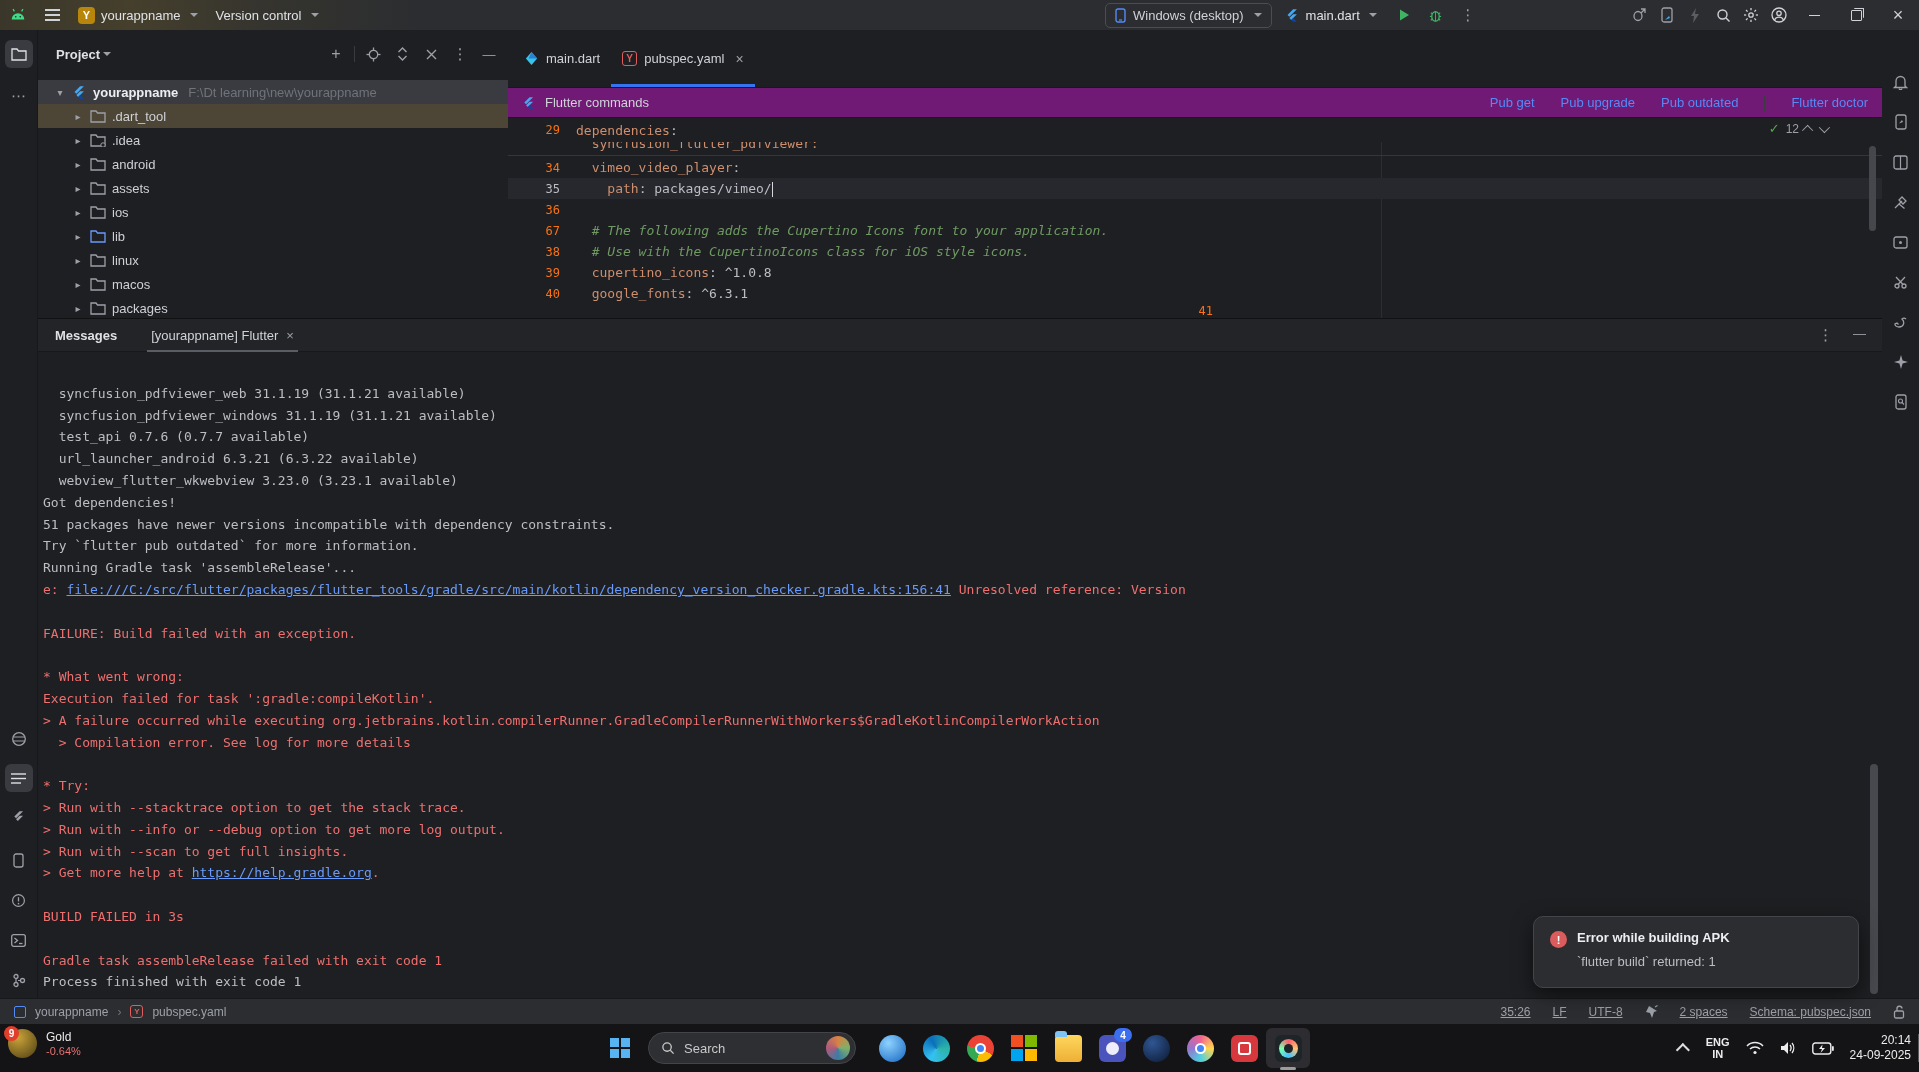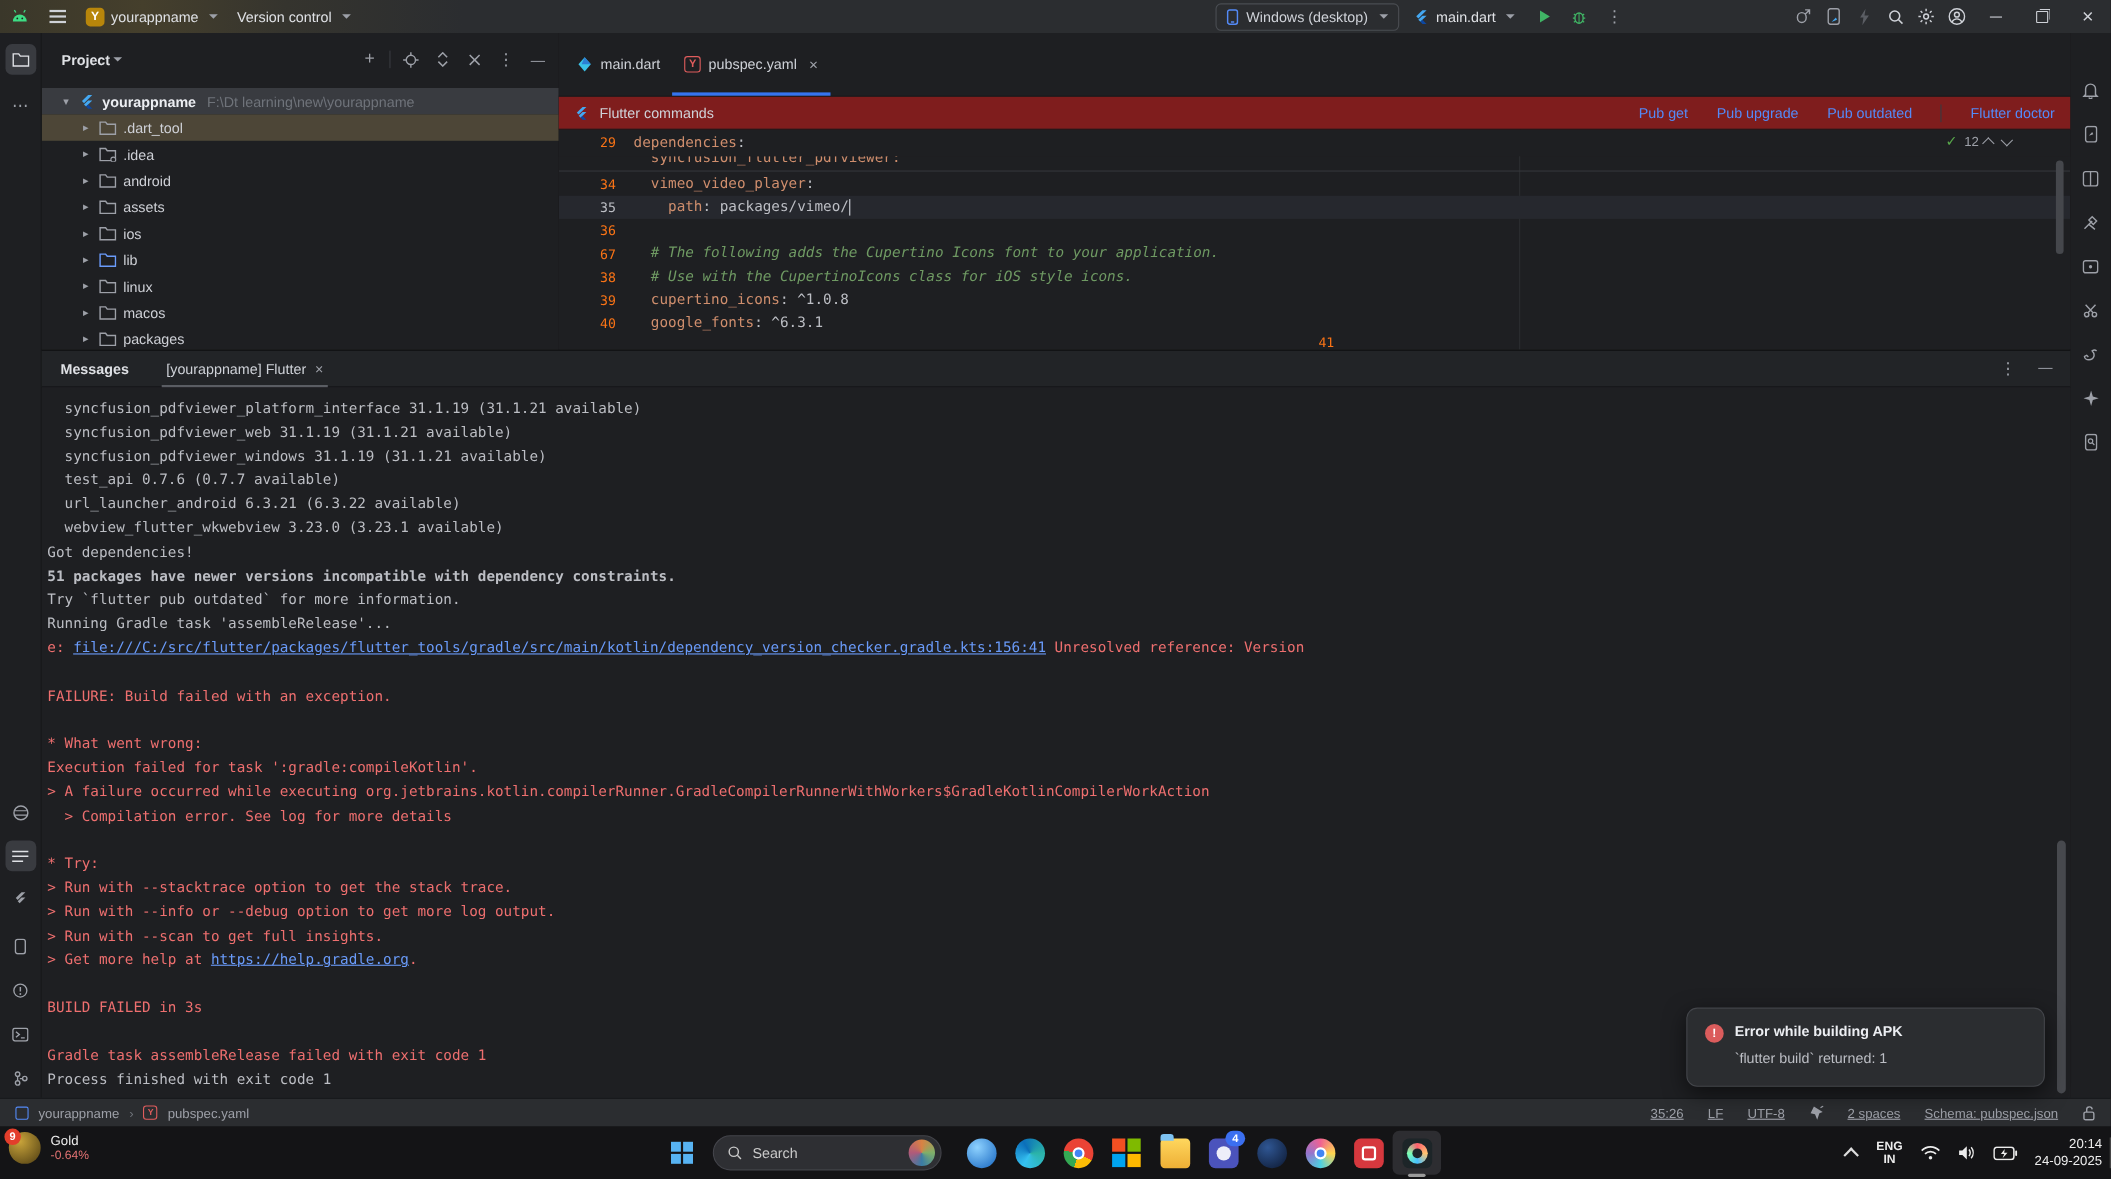--- a/index.html
+++ b/index.html
@@ -47,21 +47,21 @@
   .tpath{color:#6f737a;margin-left:4px;}
   .sel-gray{background:#393b40;}
   .sel-brown{background:#4d4637;}
   
   #editor{position:absolute;left:508px;top:30px;right:37px;height:288px;background:#1e1f22;}
   #tabs{position:absolute;left:0;top:0;right:0;height:58px;display:flex;align-items:center;padding-left:5px;border-bottom:1px solid #17181b;box-sizing:border-box;}
   .tab{height:57px;display:flex;align-items:center;gap:7px;padding:0 11px;position:relative;color:#cfd2d8;}
   .tab.active::after{content:"";position:absolute;left:0;right:0;bottom:0;height:3px;background:#3574f0;}
   .tab .close{color:#9da0a8;margin-left:4px;font-size:14px;}
   .yaml-badge{width:15px;height:15px;border-radius:3px;border:1.5px solid #e05d5d;color:#e05d5d;font-size:10px;font-weight:bold;display:flex;align-items:center;justify-content:center;box-sizing:border-box;}
-  #fbar{position:absolute;left:0;top:58px;right:0;height:30px;background:#7f1d1d;border-bottom:1px solid #17181b;display:flex;align-items:center;padding:0 14px;gap:9px;box-sizing:border-box;}
+  #fbar{position:absolute;left:0;top:58px;right:0;height:30px;background:#701a75;border-bottom:1px solid #17181b;display:flex;align-items:center;padding:0 14px;gap:9px;box-sizing:border-box;}
   #fbar .flabel{color:#cfd2d8;}
   #fbar .links{margin-left:auto;display:flex;align-items:center;gap:26px;}
   #fbar .links a{color:#548af7;text-decoration:none;}
   #fbar .fdiv{width:1px;height:16px;background:#393b40;}
   #code{position:absolute;left:0;top:88px;right:0;bottom:0;overflow:hidden;font-family:"DejaVu Sans Mono",monospace;font-size:13px;}
   .crow{position:absolute;left:0;right:0;height:21px;display:flex;align-items:center;}
   .crow .gut{width:52px;text-align:right;padding-right:16px;color:#f97316;font-size:12px;flex:none;}
   .crow .ctext{white-space:pre;}
   .crow.cur{background:#26282e;}
   .crow.cur .gut{color:#bcbec4;}
@@ -618,28 +618,27 @@
         <span>[yourappname] Flutter</span>
         <span class="close">×</span>
       </div>
       <div id="msg-hicons">
         <span>⋮</span>
         <span style="font-size:13px;">—</span>
       </div>
     </div>
     <div id="console">
       <div id="con-scroll"></div>
-    <div class="con-line" style="top: 9px;"><span class="c-p">  syncfusion_pdfviewer_platform_interface 31.1.19 (31.1.21 available)</span></div>
         <div class="con-line" style="top: 30.8px;"><span class="c-p">  syncfusion_pdfviewer_web 31.1.19 (31.1.21 available)</span></div>
         <div class="con-line" style="top: 52.6px;"><span class="c-p">  syncfusion_pdfviewer_windows 31.1.19 (31.1.21 available)</span></div>
         <div class="con-line" style="top: 74.4px;"><span class="c-p">  test_api 0.7.6 (0.7.7 available)</span></div>
         <div class="con-line" style="top: 96.2px;"><span class="c-p">  url_launcher_android 6.3.21 (6.3.22 available)</span></div>
         <div class="con-line" style="top: 118px;"><span class="c-p">  webview_flutter_wkwebview 3.23.0 (3.23.1 available)</span></div>
         <div class="con-line" style="top: 139.8px;"><span class="c-p">Got dependencies!</span></div>
-        <div class="con-line" style="top: 161.6px; font-weight: bold;"><span class="c-p">51 packages have newer versions incompatible with dependency constraints.</span></div>
+        <div class="con-line" style="top: 161.6px;"><span class="c-p">51 packages have newer versions incompatible with dependency constraints.</span></div>
         <div class="con-line" style="top: 183.4px;"><span class="c-p">Try `flutter pub outdated` for more information.</span></div>
         <div class="con-line" style="top: 205.2px;"><span class="c-p">Running Gradle task 'assembleRelease'...</span></div>
         <div class="con-line" style="top: 227px;"><span class="c-e">e: </span><span class="c-l">file:///C:/src/flutter/packages/flutter_tools/gradle/src/main/kotlin/dependency_version_checker.gradle.kts:156:41</span><span class="c-e"> Unresolved reference: Version</span></div>
         <div class="con-line" style="top: 248.8px;"></div>
         <div class="con-line" style="top: 270.6px;"><span class="c-e">FAILURE: Build failed with an exception.</span></div>
         <div class="con-line" style="top: 292.4px;"></div>
         <div class="con-line" style="top: 314.2px;"><span class="c-e">* What went wrong:</span></div>
         <div class="con-line" style="top: 336px;"><span class="c-e">Execution failed for task ':gradle:compileKotlin'.</span></div>
         <div class="con-line" style="top: 357.8px;"><span class="c-e">&gt; A failure occurred while executing org.jetbrains.kotlin.compilerRunner.GradleCompilerRunnerWithWorkers$GradleKotlinCompilerWorkAction</span></div>
         <div class="con-line" style="top: 379.6px;"><span class="c-e">  &gt; Compilation error. See log for more details</span></div>

